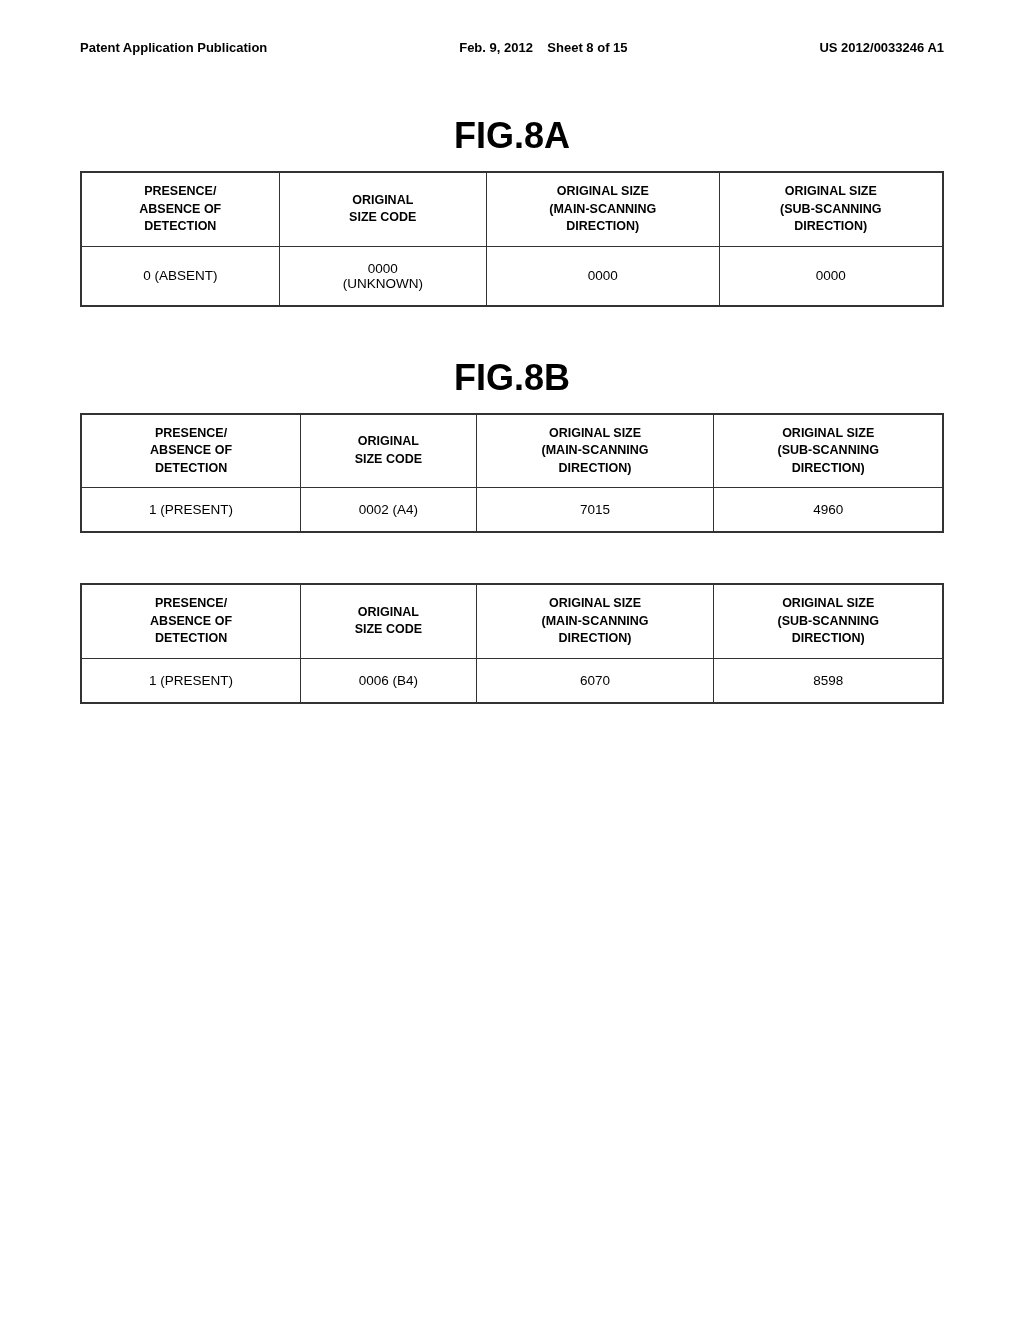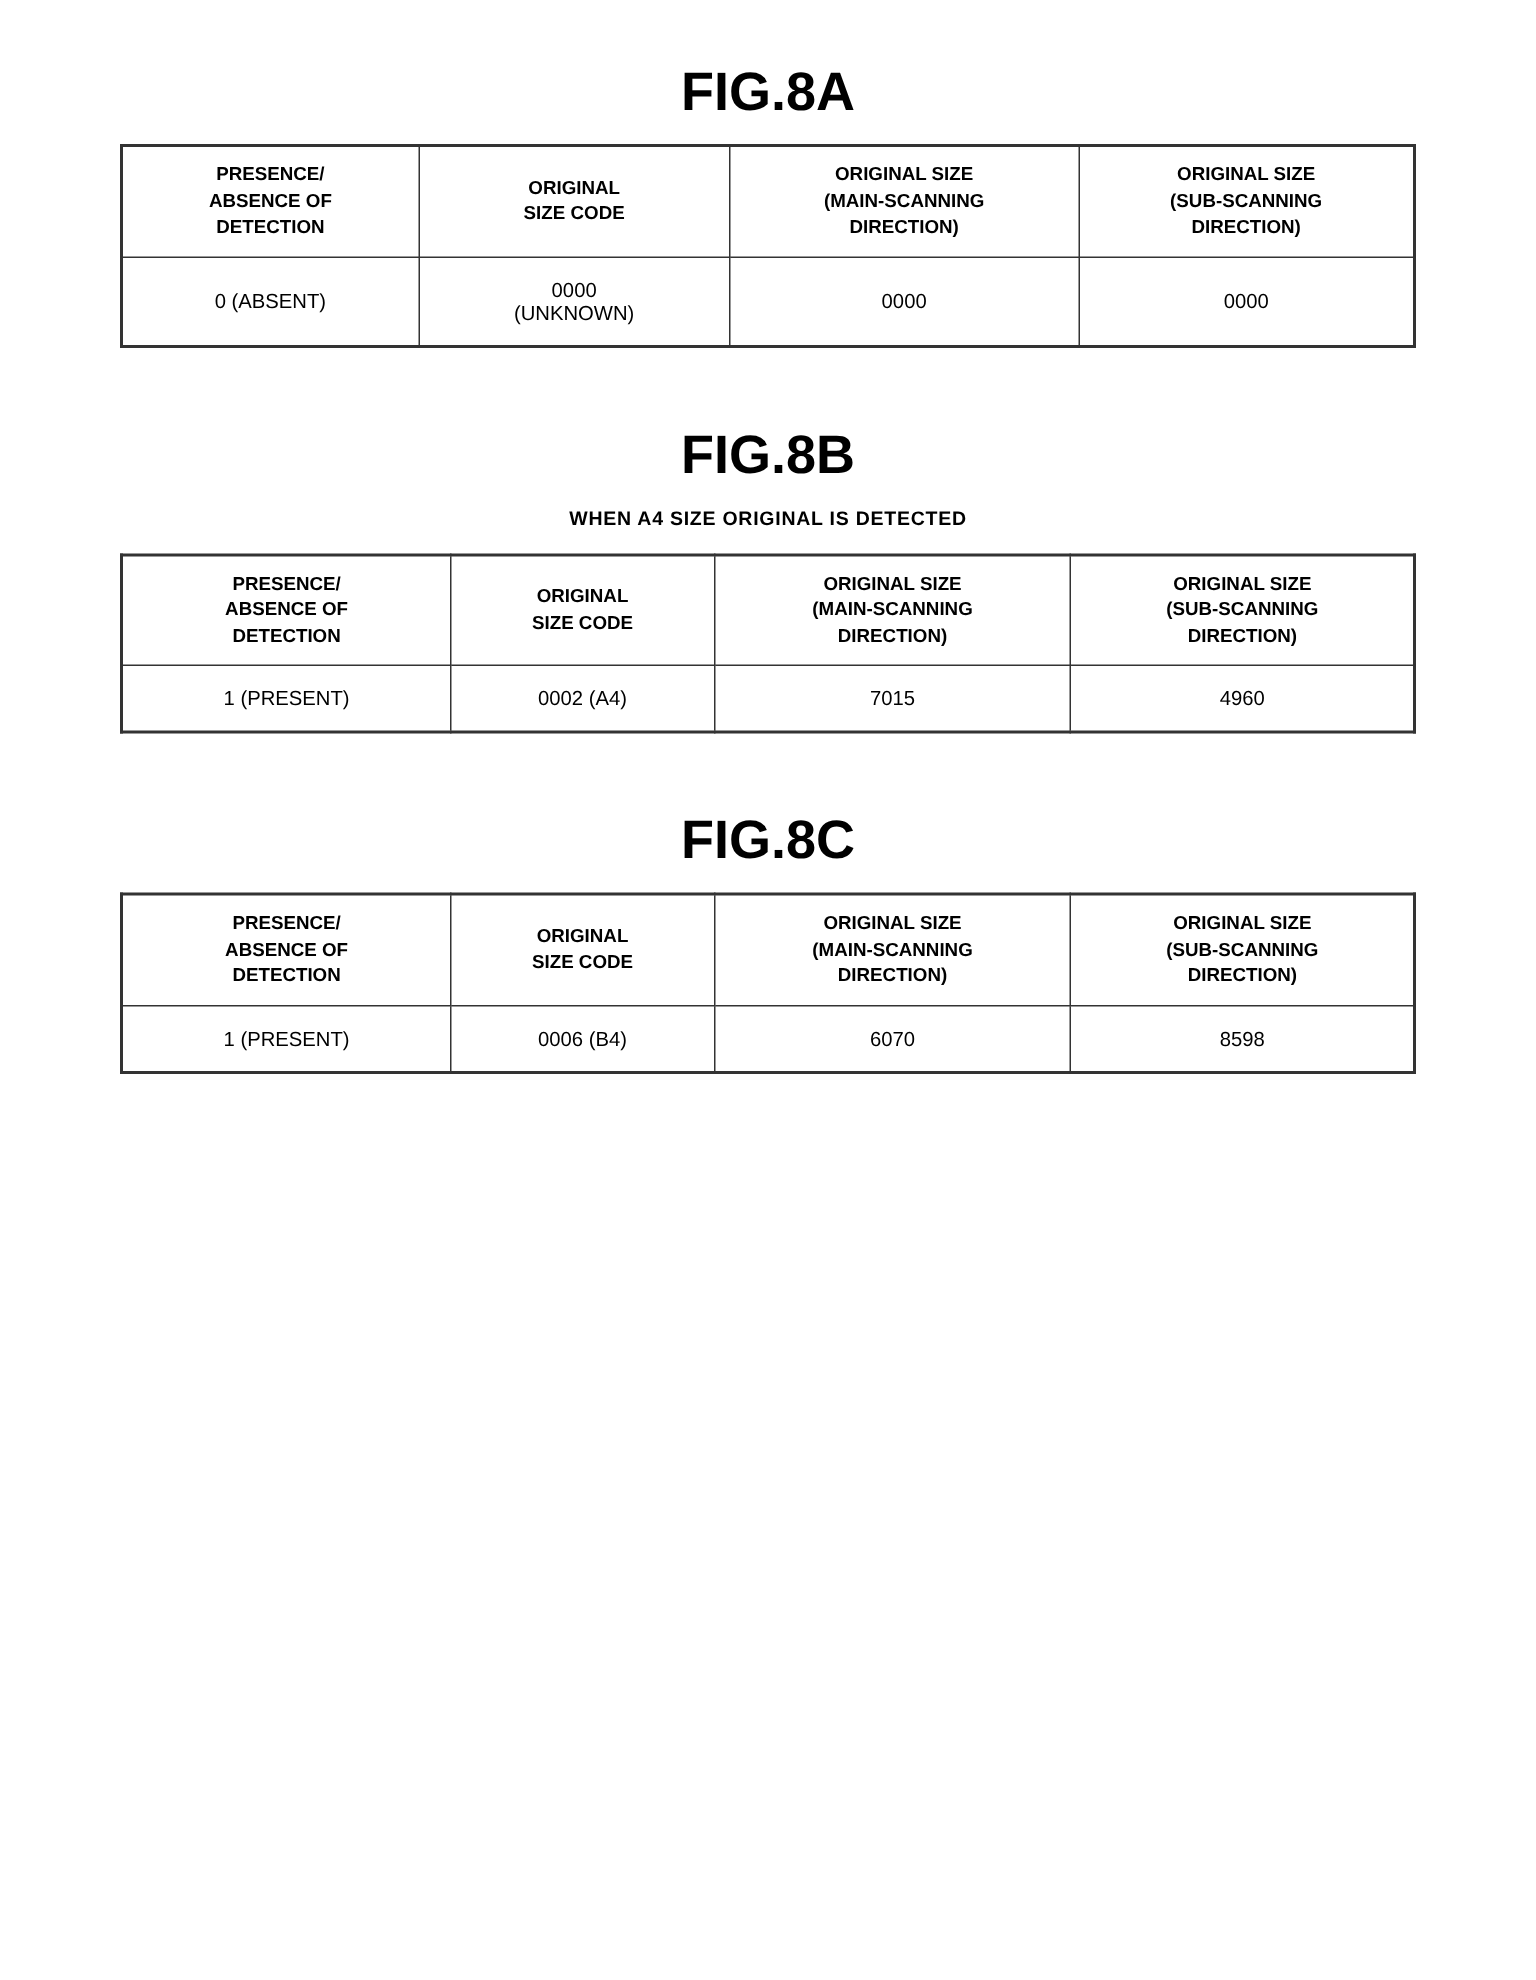--- a/index.html
+++ b/index.html
@@ -95,20 +95,27 @@
       font-size: 13.5px;
       font-weight: normal;
       padding: 14px 20px;
     }
   </style>
 </head>
 <body>
 
 <div class="page">
 
+  <div class="header">
+    <span class="header-left">Patent Application Publication</span>
+    <span class="header-center">
+      <span>Feb. 9, 2012</span>&nbsp;&nbsp;&nbsp;&nbsp;<span>Sheet 8 of 15</span>
+    </span>
+    <span class="header-right">US 2012/0033246 A1</span>
+  </div>
 
   <div class="figure-section">
     <div class="figure-title">FIG.8A</div>
     <table class="data-table">
       <thead>
         <tr>
           <th>PRESENCE/<br>ABSENCE OF<br>DETECTION</th>
           <th>ORIGINAL<br>SIZE CODE</th>
           <th>ORIGINAL SIZE<br>(MAIN-SCANNING<br>DIRECTION)</th>
           <th>ORIGINAL SIZE<br>(SUB-SCANNING<br>DIRECTION)</th>
@@ -120,21 +127,20 @@
           <td>0000<br>(UNKNOWN)</td>
           <td>0000</td>
           <td>0000</td>
         </tr>
       </tbody>
     </table>
   </div>
 
   <div class="figure-section">
     <div class="figure-title">FIG.8B</div>
-    <div class="figure-subtitle">WHEN A4 SIZE ORIGINAL IS DETECTED</div>
     <table class="data-table">
       <thead>
         <tr>
           <th>PRESENCE/<br>ABSENCE OF<br>DETECTION</th>
           <th>ORIGINAL<br>SIZE CODE</th>
           <th>ORIGINAL SIZE<br>(MAIN-SCANNING<br>DIRECTION)</th>
           <th>ORIGINAL SIZE<br>(SUB-SCANNING<br>DIRECTION)</th>
         </tr>
       </thead>
       <tbody>
@@ -142,21 +148,20 @@
           <td>1 (PRESENT)</td>
           <td>0002 (A4)</td>
           <td>7015</td>
           <td>4960</td>
         </tr>
       </tbody>
     </table>
   </div>
 
   <div class="figure-section">
-    <div class="figure-title">FIG.8C</div>
     <table class="data-table">
       <thead>
         <tr>
           <th>PRESENCE/<br>ABSENCE OF<br>DETECTION</th>
           <th>ORIGINAL<br>SIZE CODE</th>
           <th>ORIGINAL SIZE<br>(MAIN-SCANNING<br>DIRECTION)</th>
           <th>ORIGINAL SIZE<br>(SUB-SCANNING<br>DIRECTION)</th>
         </tr>
       </thead>
       <tbody>

